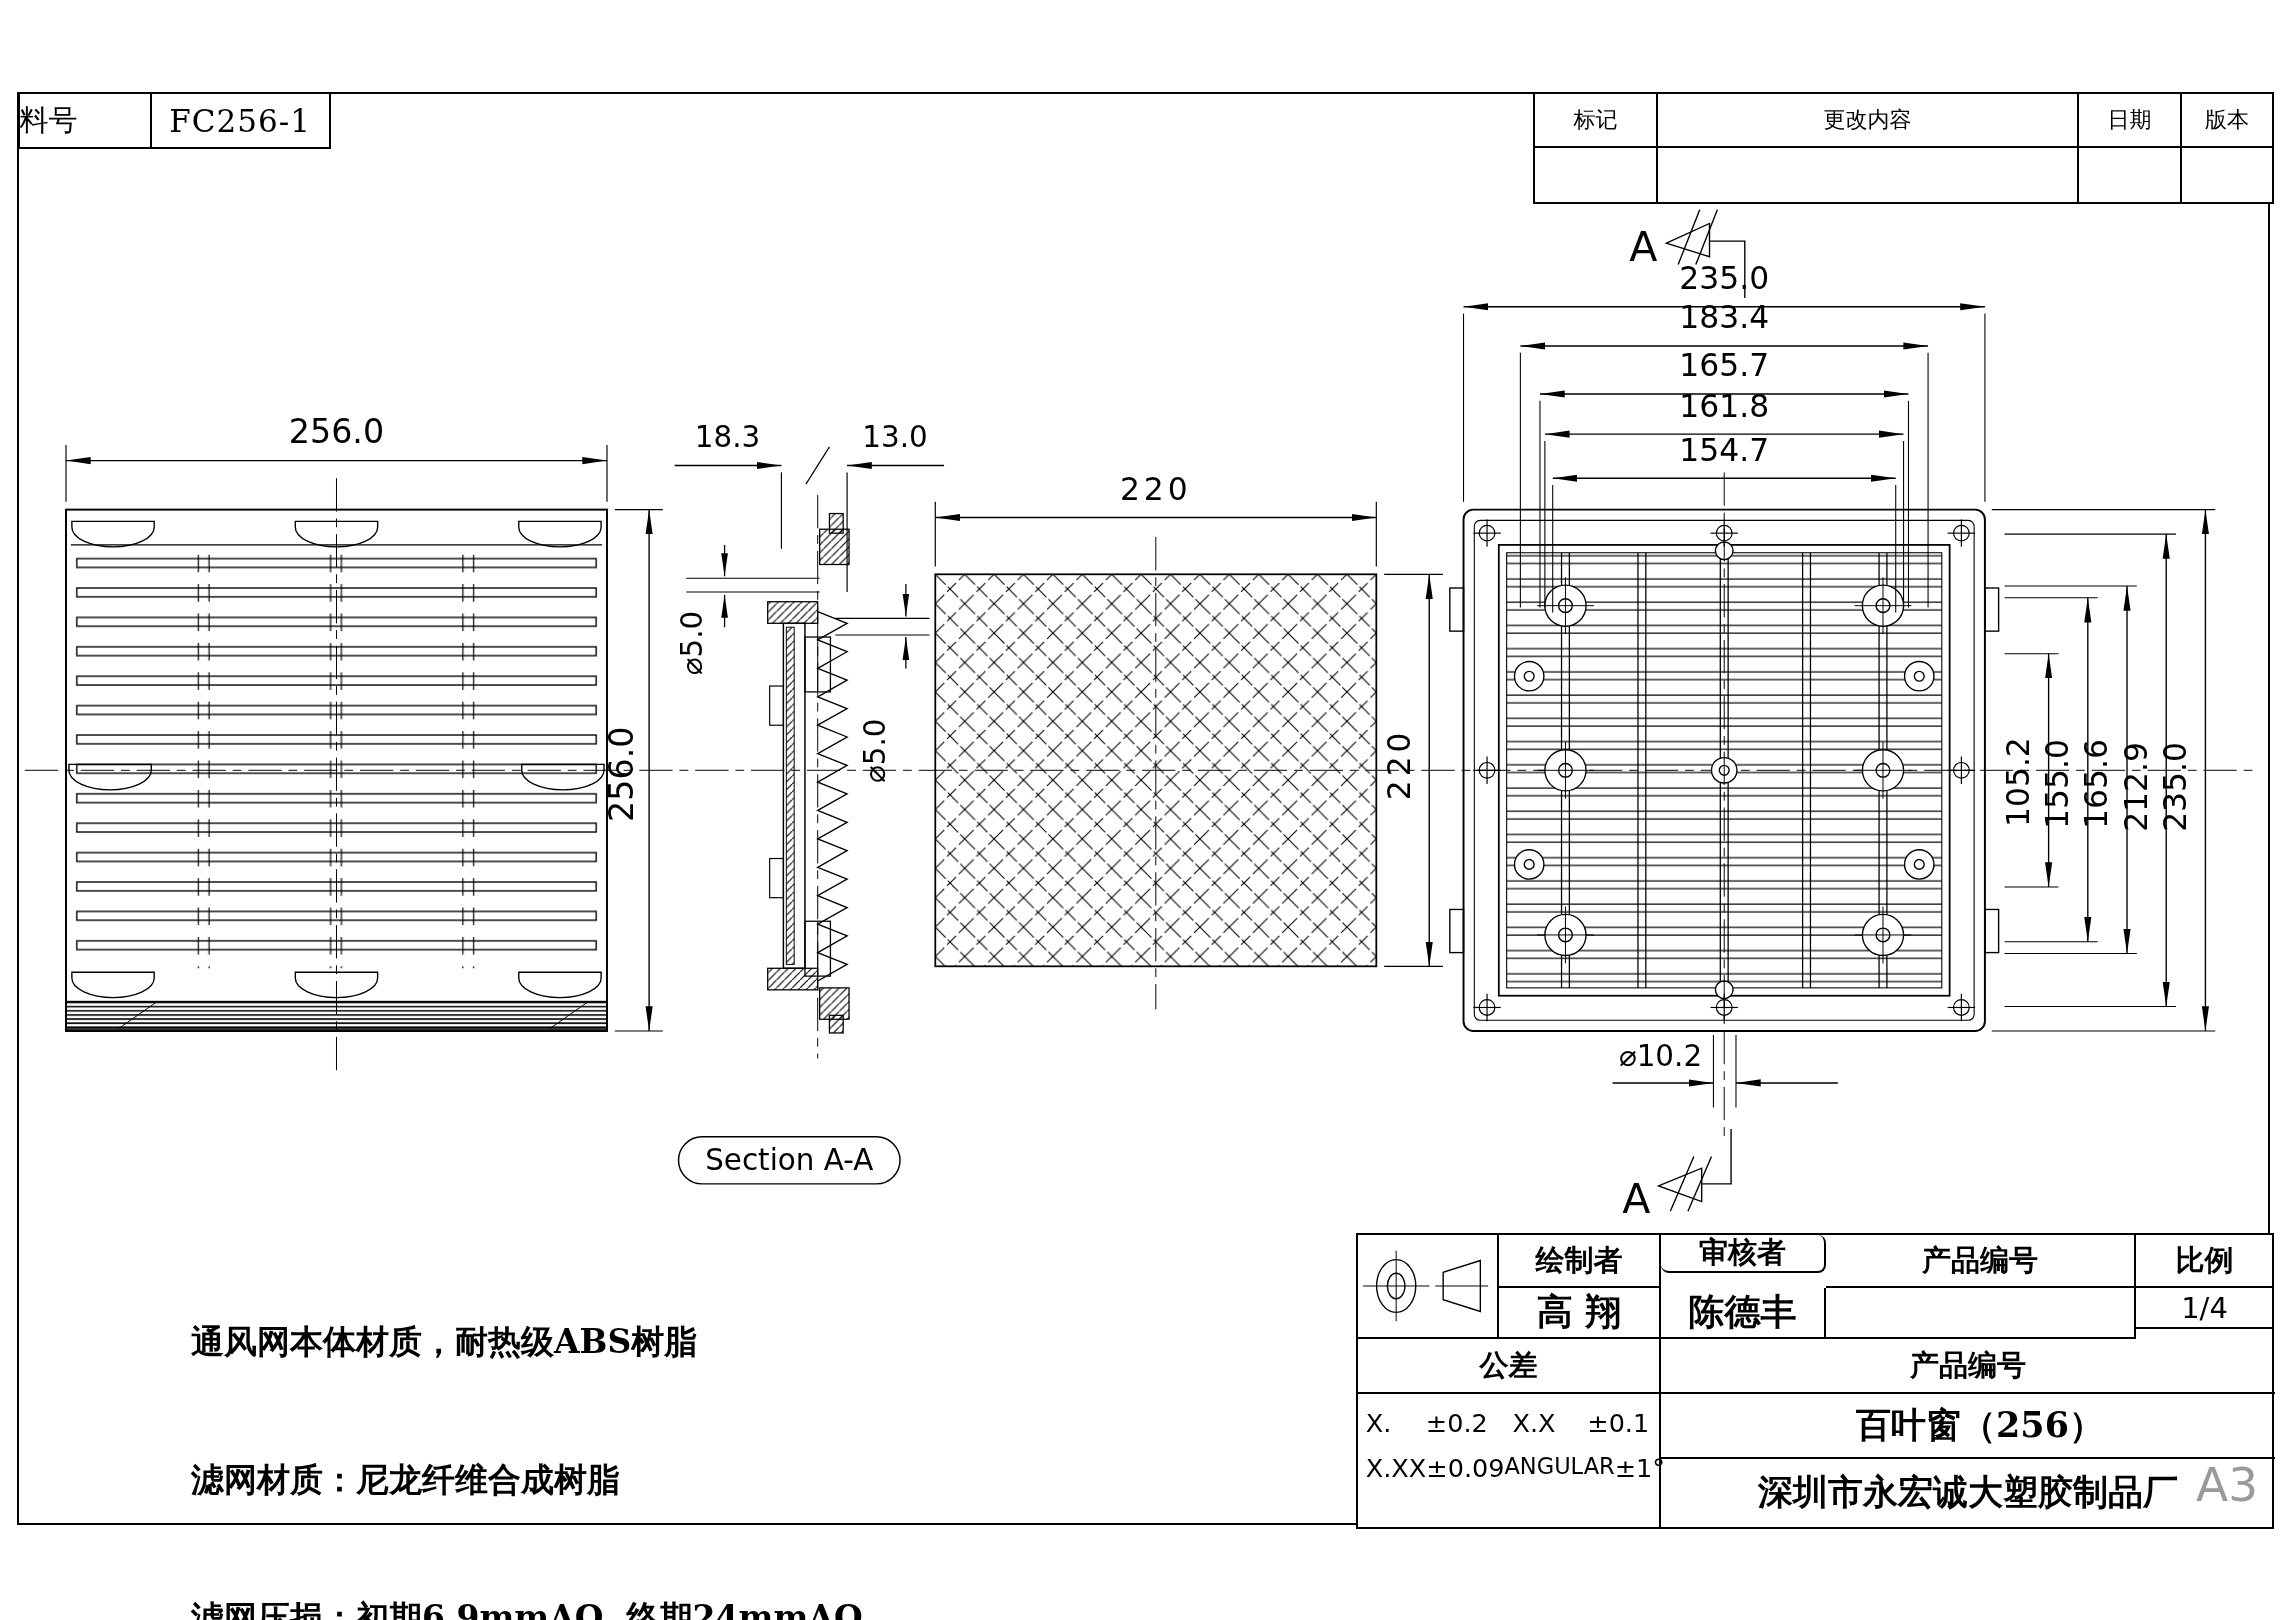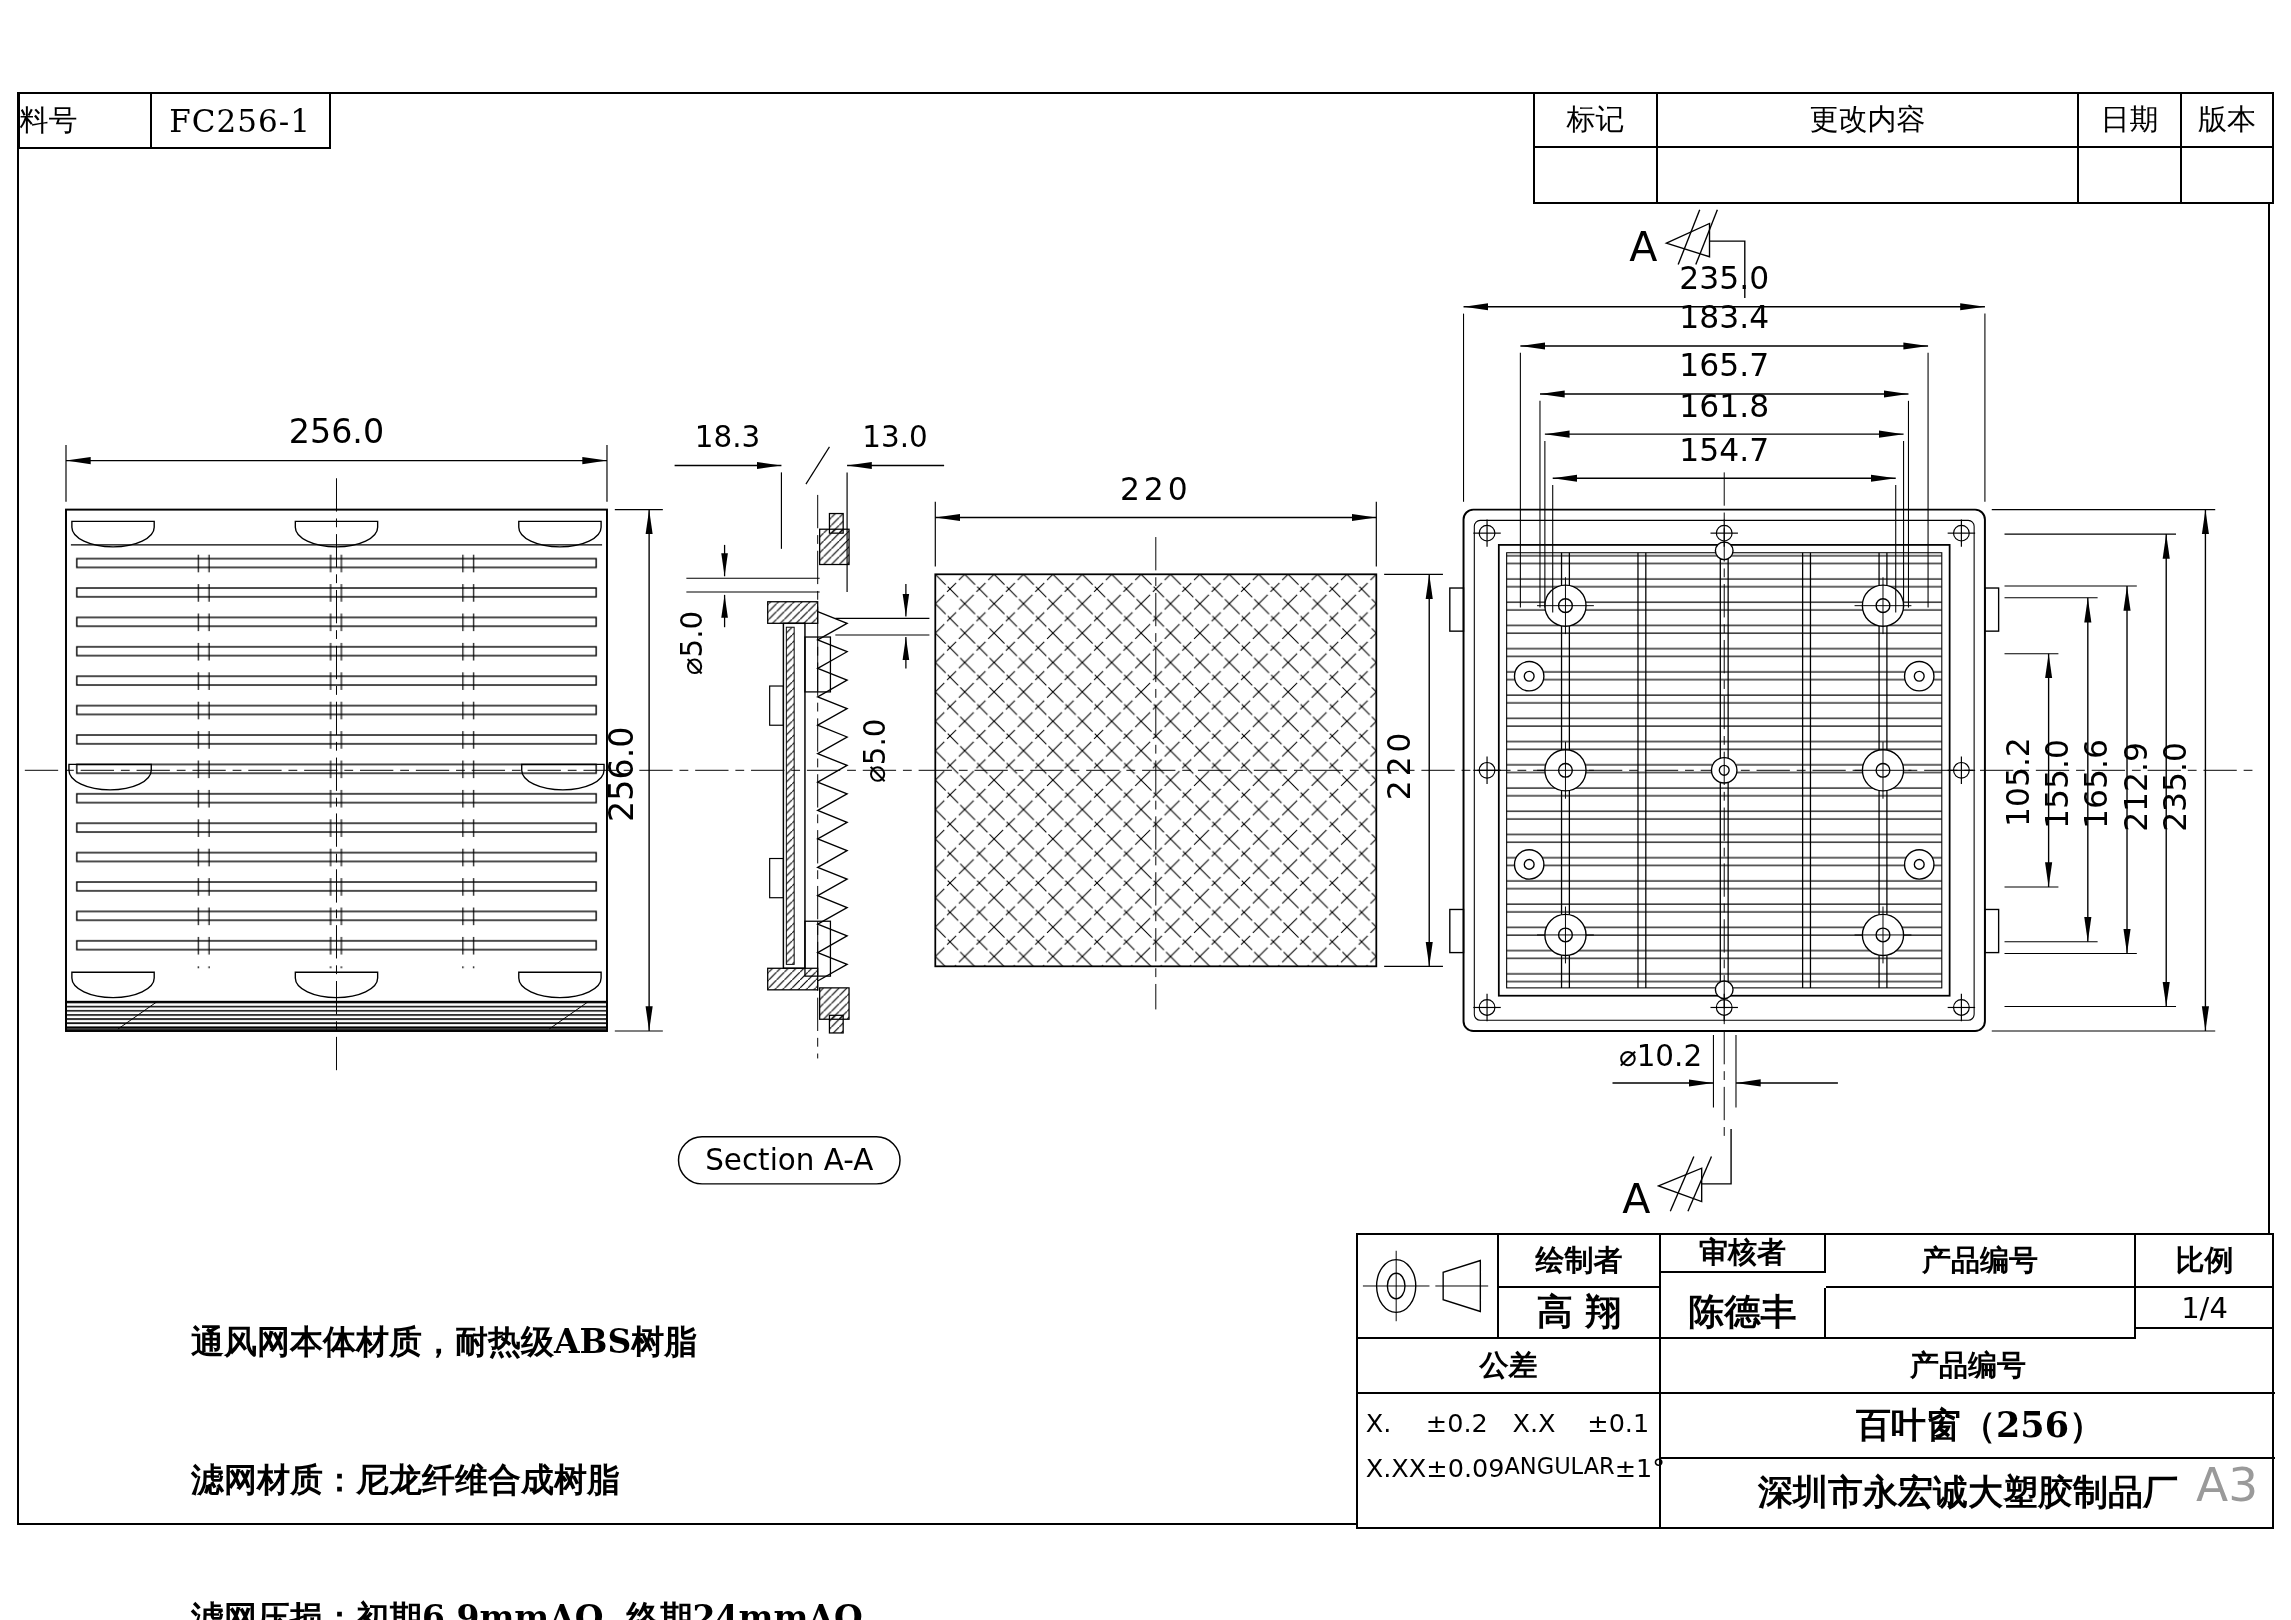--- a/index.html
+++ b/index.html
@@ -12,21 +12,21 @@
   .part-table .c1{width:132px;border-right:2px solid #000;box-sizing:border-box;display:flex;align-items:center;}
   .part-table .c2{flex:1;display:flex;align-items:center;justify-content:center;}
   .cjk{font-family:"DejaVu Serif","Liberation Serif",serif;}
   .part-table .c1 span{font-size:29px;}
   .part-table .c2 span{font-size:31px;font-family:"DejaVu Serif",serif;letter-spacing:1px;}
   
   .rev-table{position:absolute;left:1533px;top:92px;width:741px;height:112px;border:2px solid #000;
              box-sizing:border-box;display:grid;grid-template-columns:123px 421px 103px 1fr;
              grid-template-rows:54px 1fr;background:#fff;}
   .rev-table div{border-right:2px solid #000;border-bottom:2px solid #000;box-sizing:border-box;
-                 display:flex;align-items:center;justify-content:center;font-size:29px;}
+                 display:flex;align-items:center;justify-content:center;font-size:22px;}
   .rev-table div:nth-child(4n){border-right:none;}
   .rev-table div:nth-child(n+5){border-bottom:none;}
   
   .notes{position:absolute;left:191px;top:1227px;font-size:33px;line-height:46px;
          font-family:"DejaVu Serif","Liberation Serif",serif;font-weight:bold;white-space:pre;}
   
   .title-block{position:absolute;left:1356px;top:1233px;width:918px;height:296px;border:2px solid #000;
                box-sizing:border-box;background:#fff;}
   .tb-cell{position:absolute;box-sizing:border-box;display:flex;align-items:center;justify-content:center;}
   .bR{border-right:2px solid #000;} .bB{border-bottom:2px solid #000;}
@@ -374,21 +374,21 @@
       <svg width="137" height="102" viewBox="0 0 140 104">
         <ellipse cx="38" cy="52" rx="9" ry="13" fill="none" stroke="#000" stroke-width="1.4"></ellipse>
         <ellipse cx="38" cy="52" rx="20" ry="27" fill="none" stroke="#000" stroke-width="1.4"></ellipse>
         <line x1="4" y1="52" x2="72" y2="52" stroke="#000" stroke-width="1"></line>
         <line x1="38" y1="16" x2="38" y2="88" stroke="#000" stroke-width="1"></line>
         <path d="M86 38 L86 66 L124 78 L124 26 Z" fill="none" stroke="#000" stroke-width="1.4"></path>
         <line x1="78" y1="52" x2="132" y2="52" stroke="#000" stroke-width="1"></line>
       </svg>
     </div>
     <div class="tb-cell bR bB cjk tb-label" style="left:141px;top:0;width:162px;height:53px;">绘制者</div>
-    <div class="tb-cell bR bB cjk tb-label" style="left:303px;top:0;width:165px;height:38px;">审核者</div>
+    <div class="tb-cell bR bB cjk tb-label" style="left:303px;top:0;width:165px;height:38px;border-radius:8px;">审核者</div>
     <div class="tb-cell bR bB cjk tb-label" style="left:468px;top:0;width:310px;height:53px;">产品编号</div>
     <div class="tb-cell bB cjk tb-label" style="left:777px;top:0;width:139px;height:53px;">比例</div>
 
     <div class="tb-cell bR bB cjk tb-value" style="left:141px;top:53px;width:162px;height:51px;">高 翔</div>
     <div class="tb-cell bR bB cjk tb-value" style="left:303px;top:53px;width:165px;height:51px;">陈德丰</div>
     <div class="tb-cell bR bB" style="left:468px;top:53px;width:310px;height:51px;"></div>
     <div class="tb-cell bB" style="left:777px;top:53px;width:139px;height:41px;font-size:29px;">1/4</div>
 
     <div class="tb-cell bR bB cjk tb-label" style="left:0;top:104px;width:303px;height:55px;">公差</div>
     <div class="tb-cell bB cjk tb-label" style="left:303px;top:104px;width:614px;height:55px;">产品编号</div>

